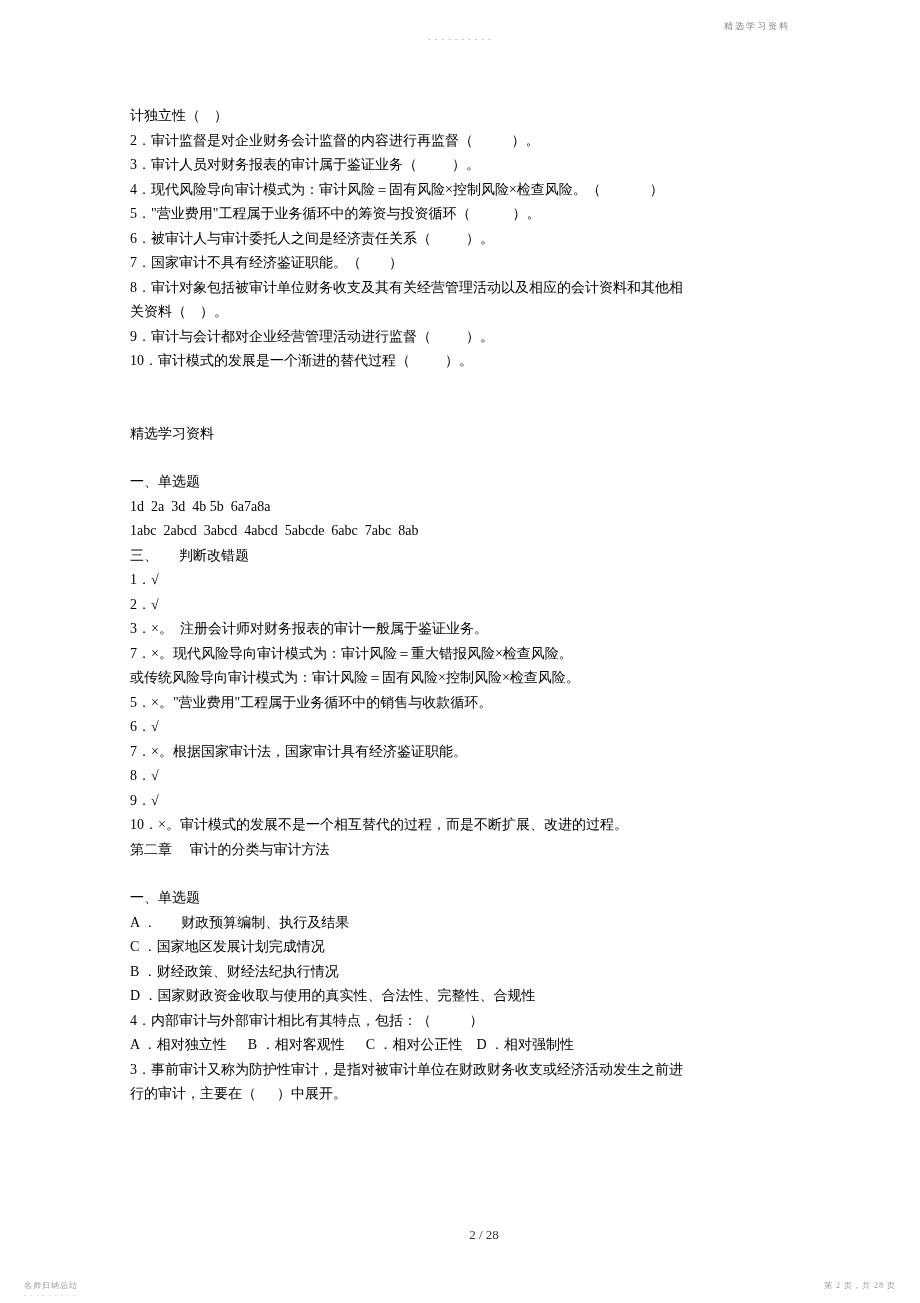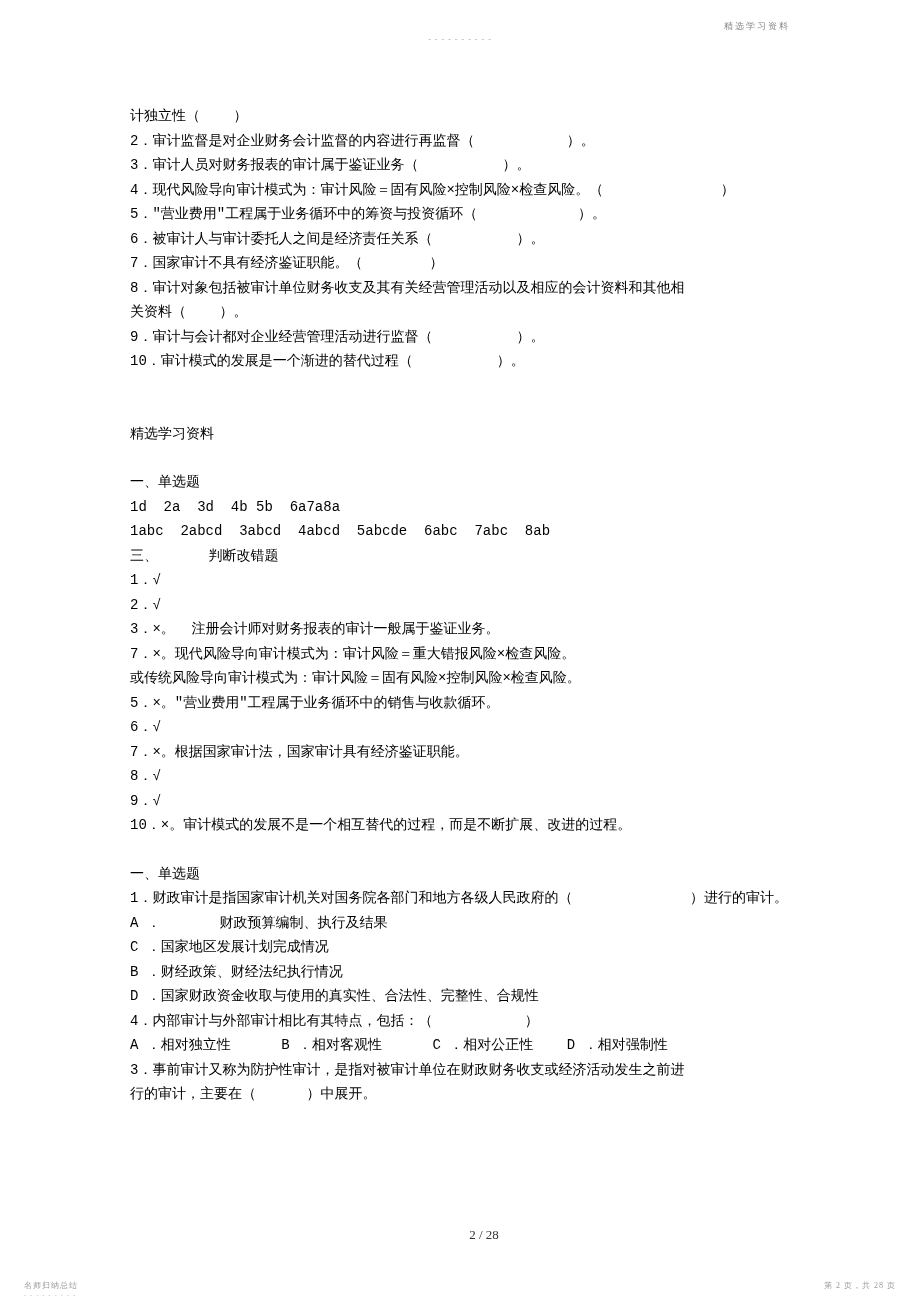--- a/index.html
+++ b/index.html
@@ -27,21 +27,20 @@
   .top-dashes {
     text-align: center;
     font-size: 8px;
     color: #aaa;
     letter-spacing: 1px;
     margin-bottom: 60px;
   }
   .content {
     font-size: 14px;
     line-height: 1.75;
-    font-family: Liberation Mono, monospace;
   }
   .line {
     white-space: pre-wrap;
   }
   .spacer {
     height: 24px;
   }
   .spacer2 {
     height: 48px;
   }
@@ -118,25 +117,25 @@
     <div class="line">3．×。  注册会计师对财务报表的审计一般属于鉴证业务。</div>
     <div class="line">7．×。现代风险导向审计模式为：审计风险＝重大错报风险×检查风险。</div>
     <div class="line">或传统风险导向审计模式为：审计风险＝固有风险×控制风险×检查风险。</div>
     <div class="line">5．×。"营业费用"工程属于业务循环中的销售与收款循环。</div>
     <div class="line">6．√</div>
     <div class="line">7．×。根据国家审计法，国家审计具有经济鉴证职能。</div>
     <div class="line">8．√</div>
     <div class="line">9．√</div>
     <div class="line">10．×。审计模式的发展不是一个相互替代的过程，而是不断扩展、改进的过程。</div>
 
+    <div class="line">第二章     审计的分类与审计方法</div>
 
     <div class="spacer"></div>
 
     <div class="line">一、单选题</div>
-    <div class="line">1．财政审计是指国家审计机关对国务院各部门和地方各级人民政府的（              ）进行的审计。</div>
     <div class="line">A ．       财政预算编制、执行及结果</div>
     <div class="line">C ．国家地区发展计划完成情况</div>
     <div class="line">B ．财经政策、财经法纪执行情况</div>
     <div class="line">D ．国家财政资金收取与使用的真实性、合法性、完整性、合规性</div>
     <div class="line">4．内部审计与外部审计相比有其特点，包括：（           ）</div>
     <div class="line">A ．相对独立性      B ．相对客观性      C ．相对公正性    D ．相对强制性</div>
     <div class="line">3．事前审计又称为防护性审计，是指对被审计单位在财政财务收支或经济活动发生之前进</div>
     <div class="line">行的审计，主要在（      ）中展开。</div>
 
   </div>

